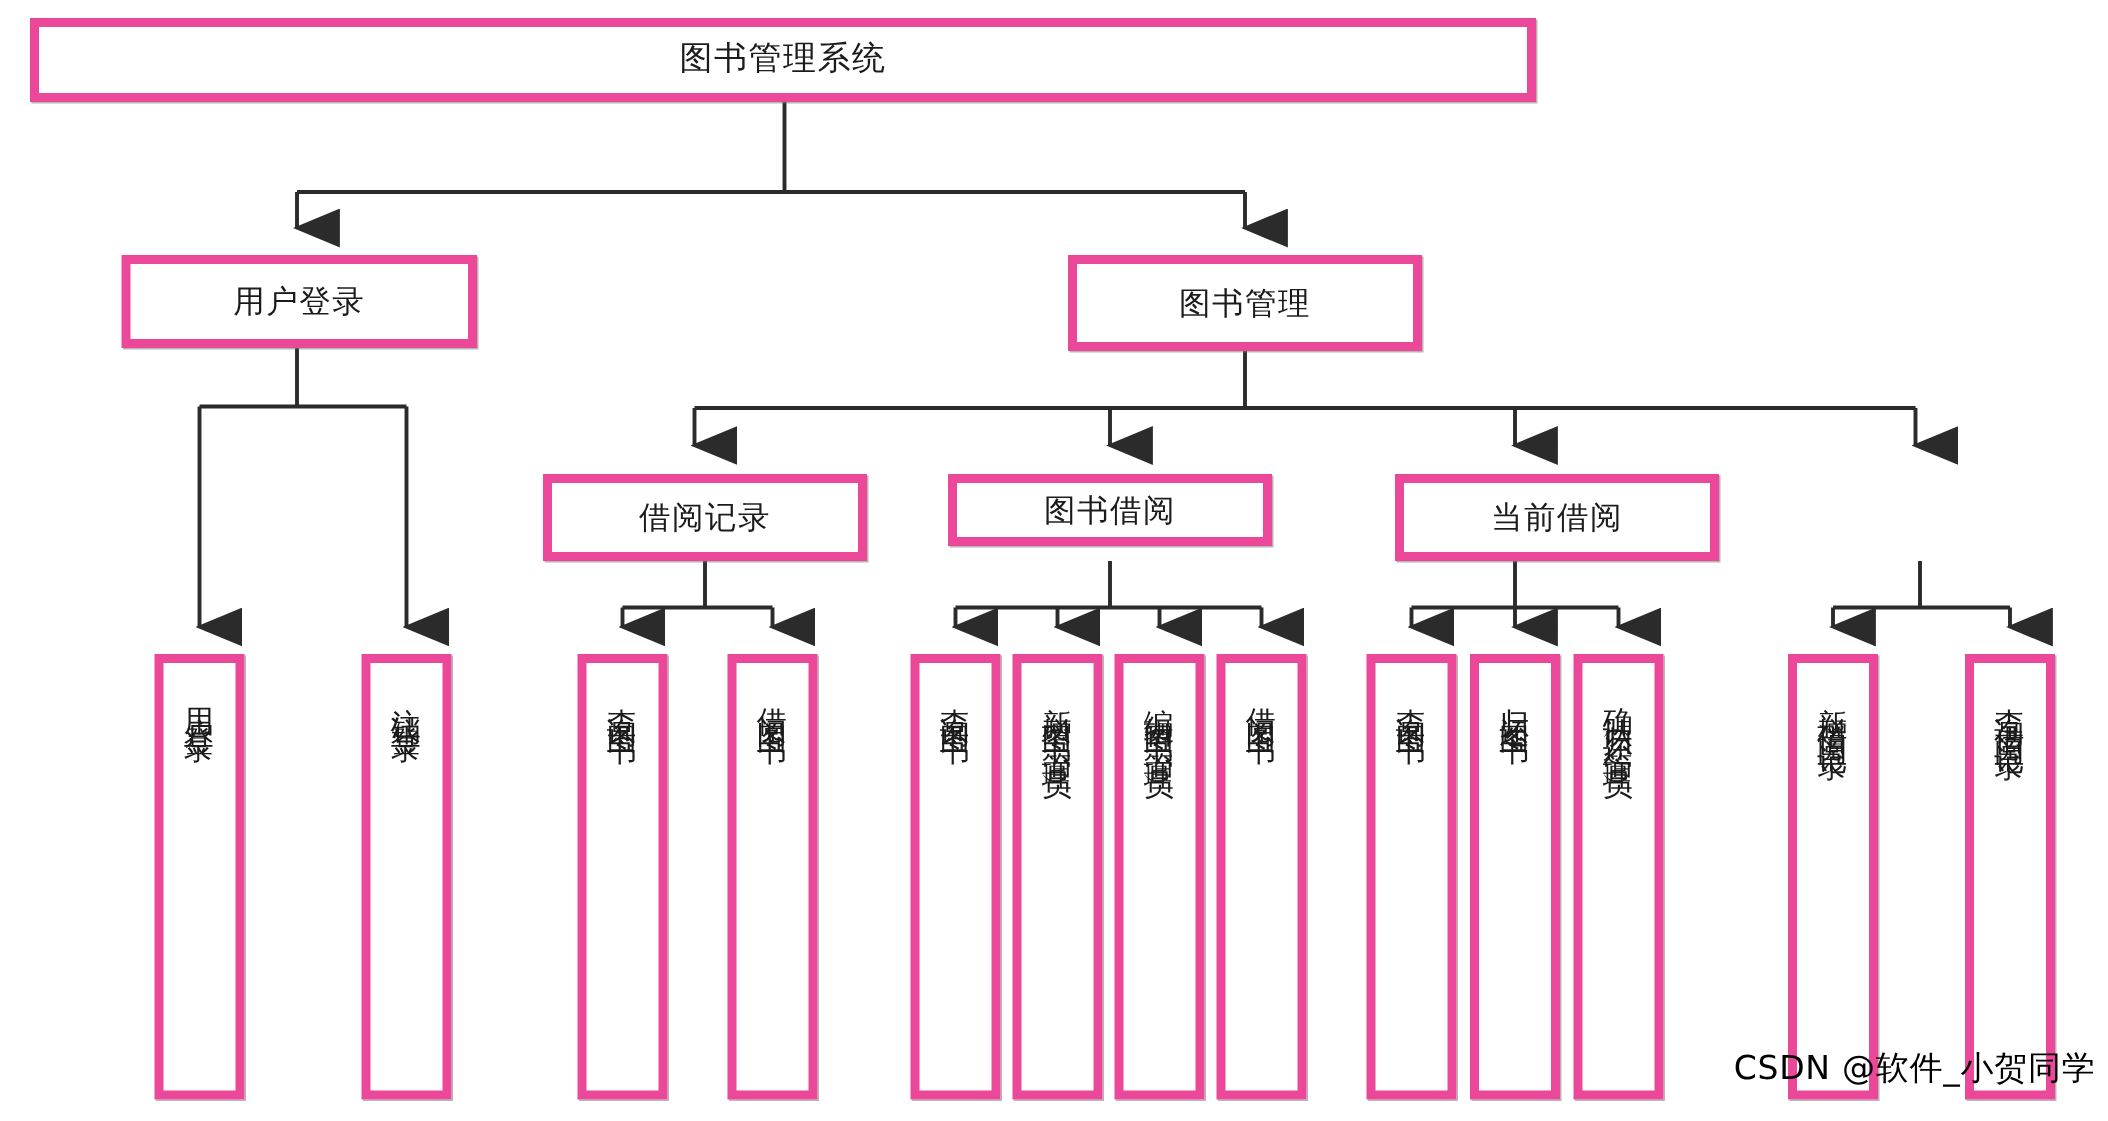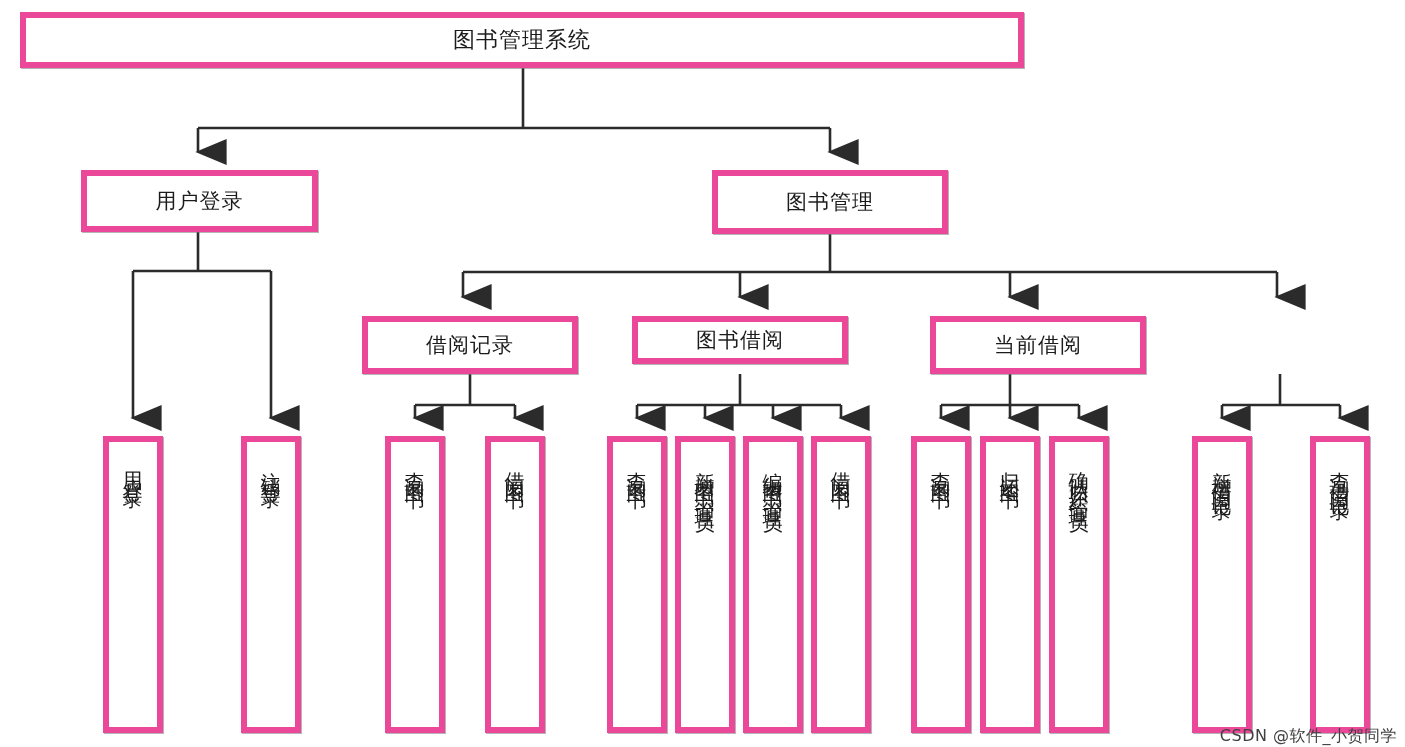--- a/index.html
+++ b/index.html
@@ -50,23 +50,23 @@
     text-orientation:upright;
     font-size:20px;
     letter-spacing:6px;
     line-height:1;
     white-space:nowrap;
     text-align:left;
   }
   .watermark{
     position:absolute;
     right:8px;
-    bottom:0;
-    font-size:16px;
-    color:#404040;
+    bottom:20px;
+    font-size:22px;
+    color:#000000;
     letter-spacing:.5px;
     white-space:nowrap;
     user-select:none;
   }
 </style>
 </head>
 <body>
 
 <div id="canvas">
 

